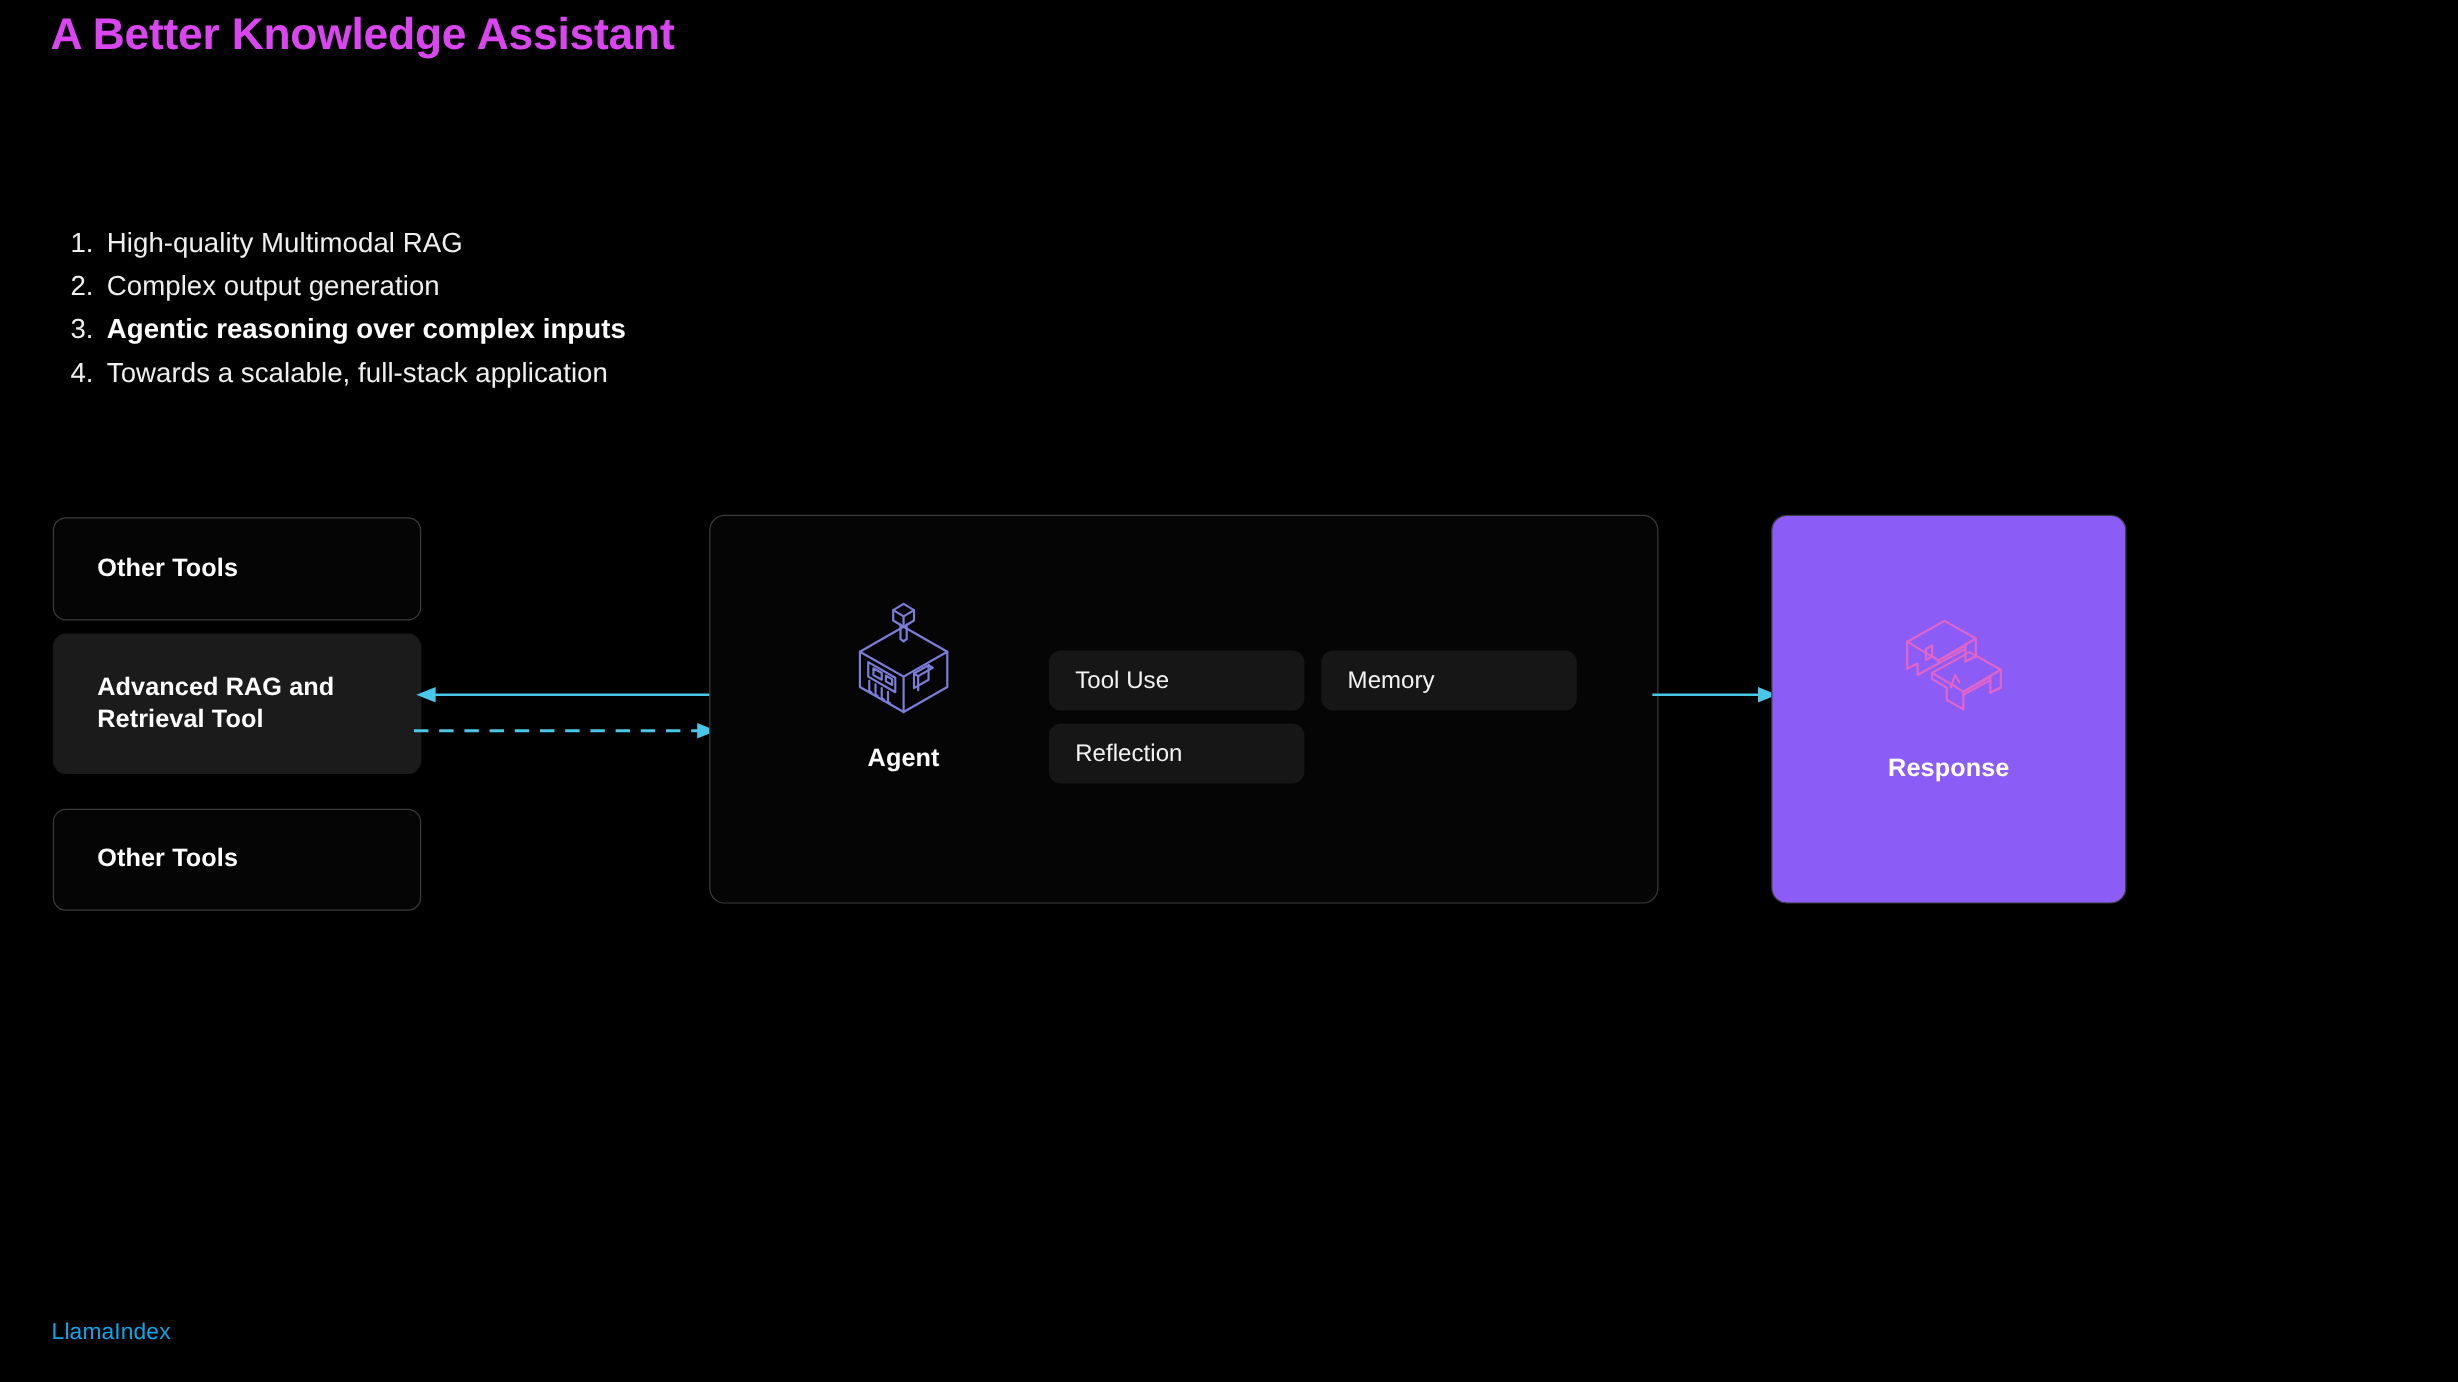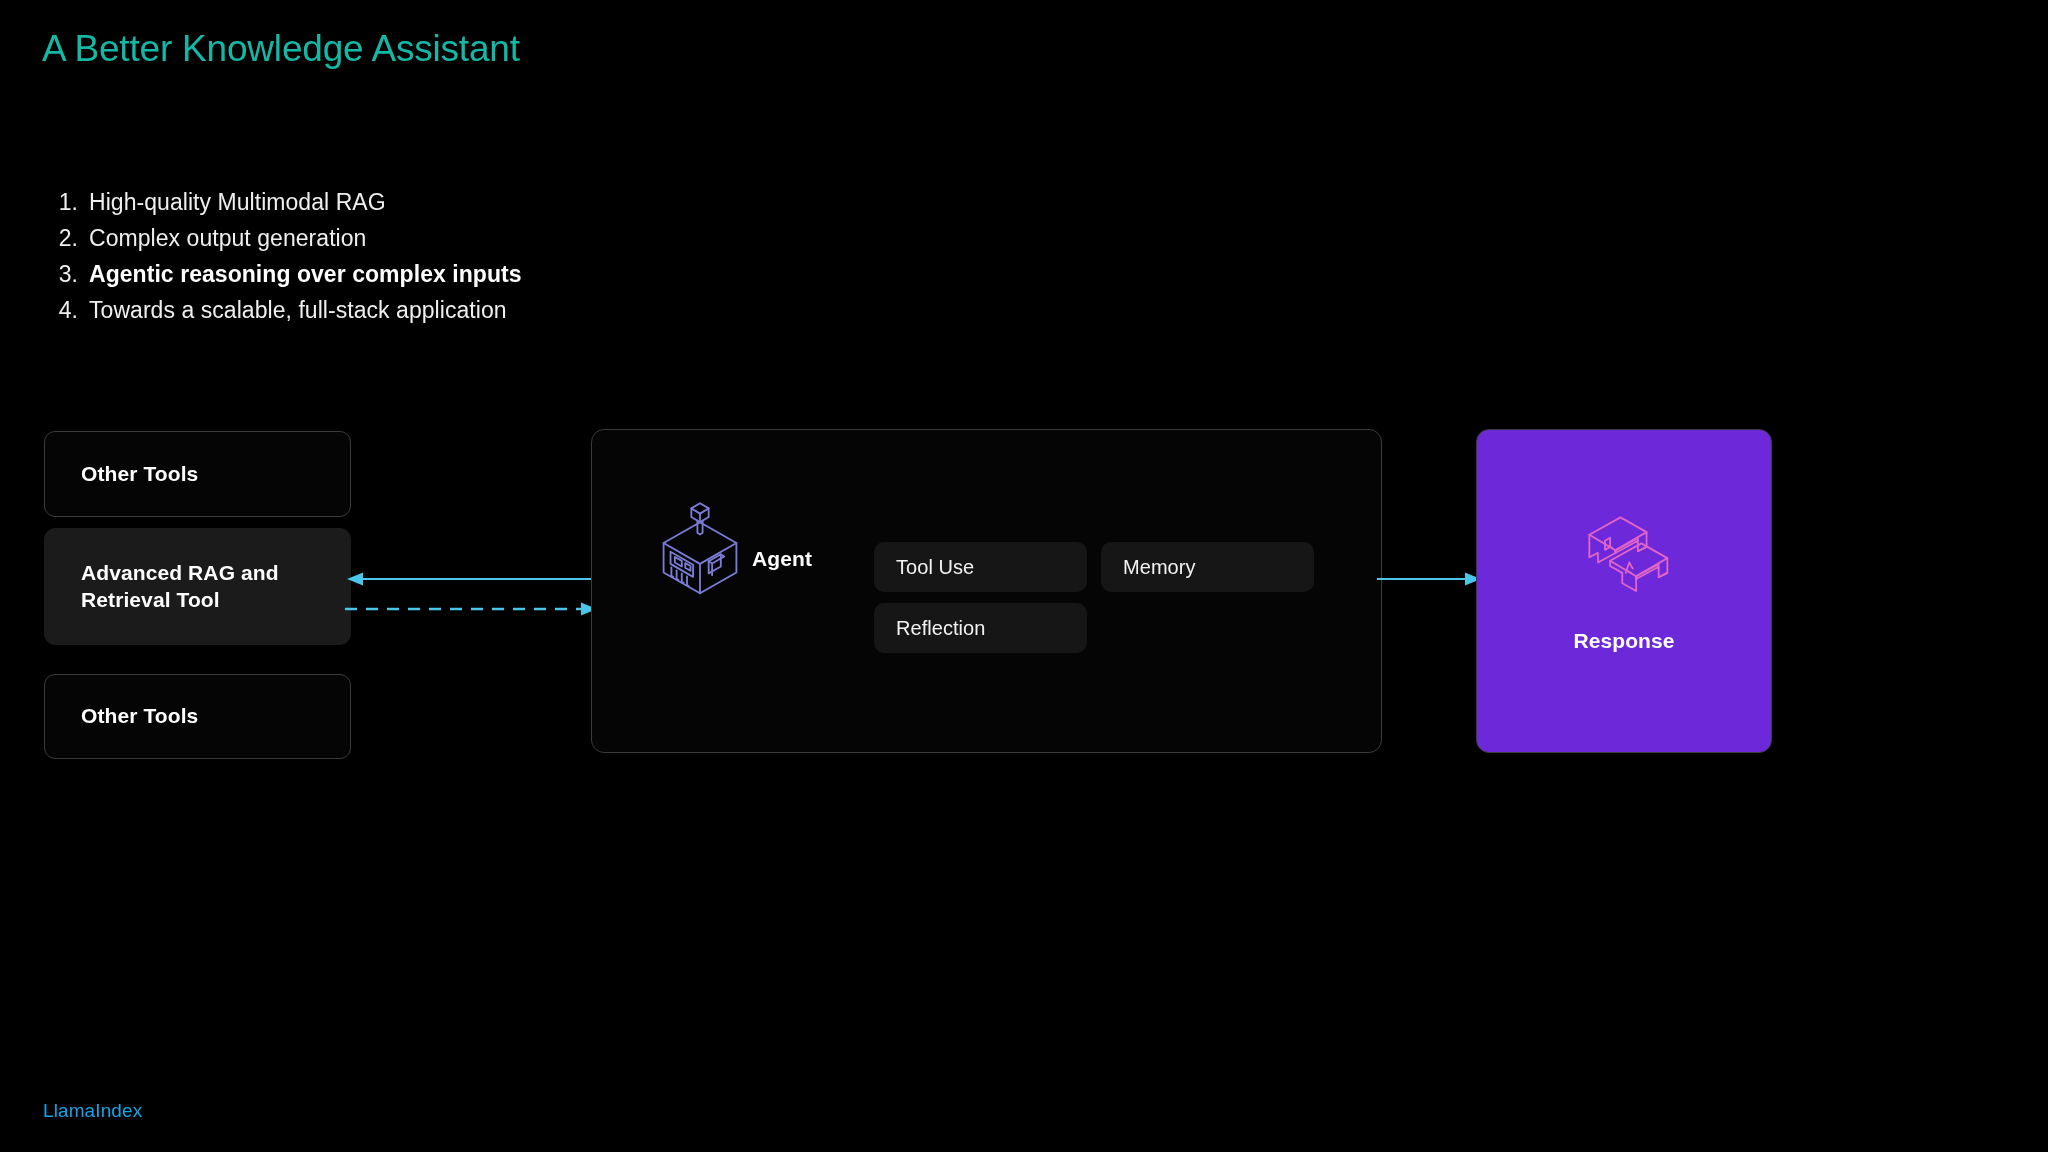--- a/index.html
+++ b/index.html
@@ -14,25 +14,25 @@
     overflow: hidden;
     font-family: "Liberation Sans", sans-serif;
     color: #ffffff;
     -webkit-font-smoothing: antialiased;
   }
 
   
   .slide-title {
     position: absolute;
     left: 42px;
-    top: 28px;
+    top: 8px;
     font-size: 37px;
-    font-weight: 400;
+    font-weight: 700;
     letter-spacing: -0.2px;
-    color: #14b8a6;
+    color: #d946ef;
     white-space: nowrap;
   }
 
   
   .bullet-list {
     position: absolute;
     left: 44px;
     top: 184px;
     width: 900px;
   }
@@ -108,21 +108,21 @@
     background: #050505;
     border: 1px solid #3b3b3b;
     border-radius: 13px;
   }
   .agent-block {
     position: absolute;
     left: 56px;
     top: 68px;
     width: 210px;
     display: flex;
-    flex-direction: row;
+    flex-direction: column;
     align-items: center;
   }
   .agent-icon { width: 104px; height: 104px; display: block; }
   .agent-label {
     margin-top: 18px;
     font-size: 21px;
     font-weight: 700;
     color: #ffffff;
     letter-spacing: 0.1px;
   }
@@ -152,21 +152,21 @@
   }
 
   
   .response-panel {
     position: absolute;
     left: 1476px;
     top: 425px;
     width: 296px;
     height: 324px;
     box-sizing: border-box;
-    background: #6d28d9;
+    background: #8b5cf6;
     border: 1px solid #3b3b3b;
     border-radius: 13px;
     display: flex;
     flex-direction: column;
     align-items: center;
     justify-content: center;
   }
   .response-icon { width: 104px; height: 104px; display: block; margin-top: -22px; }
   .response-label {
     margin-top: 18px;

